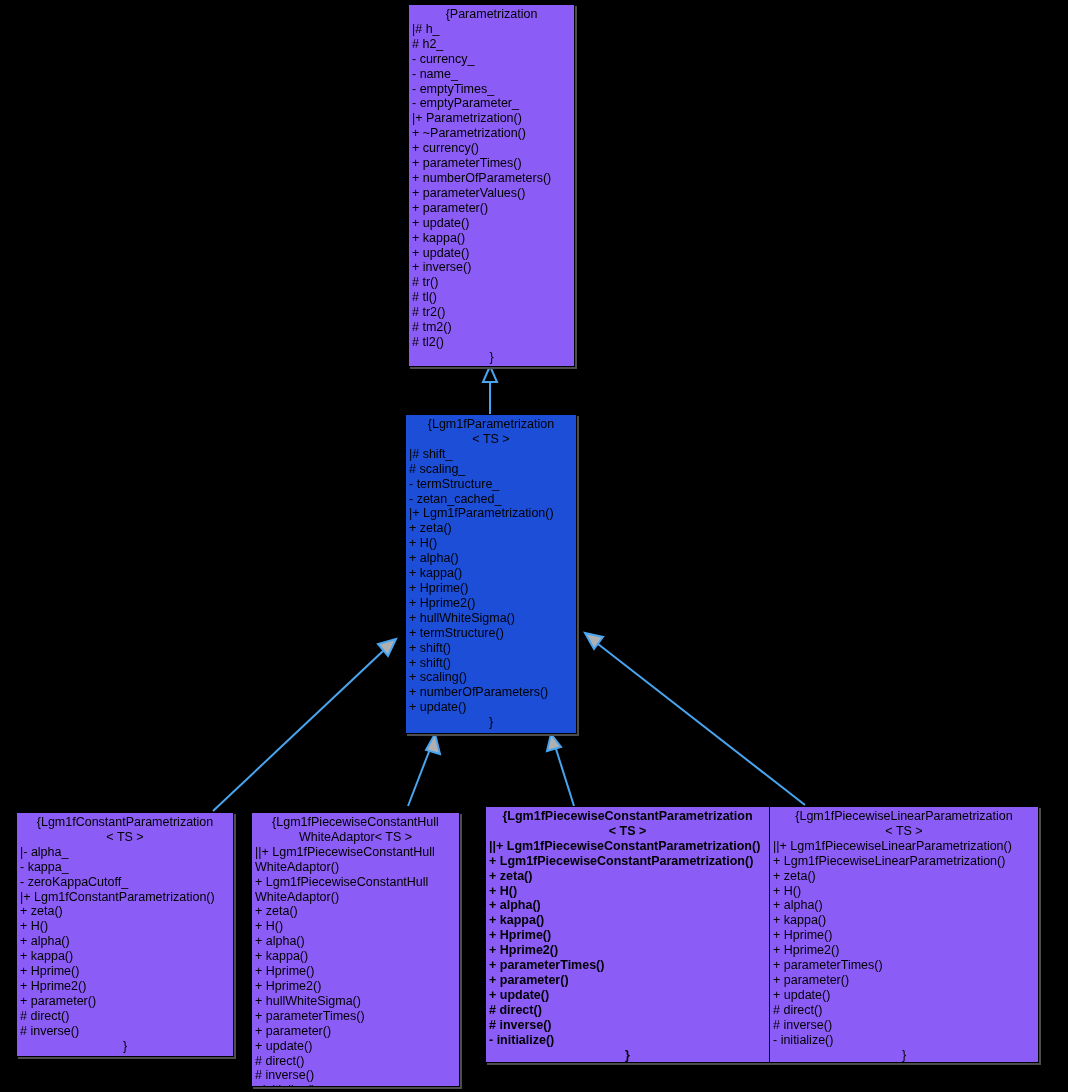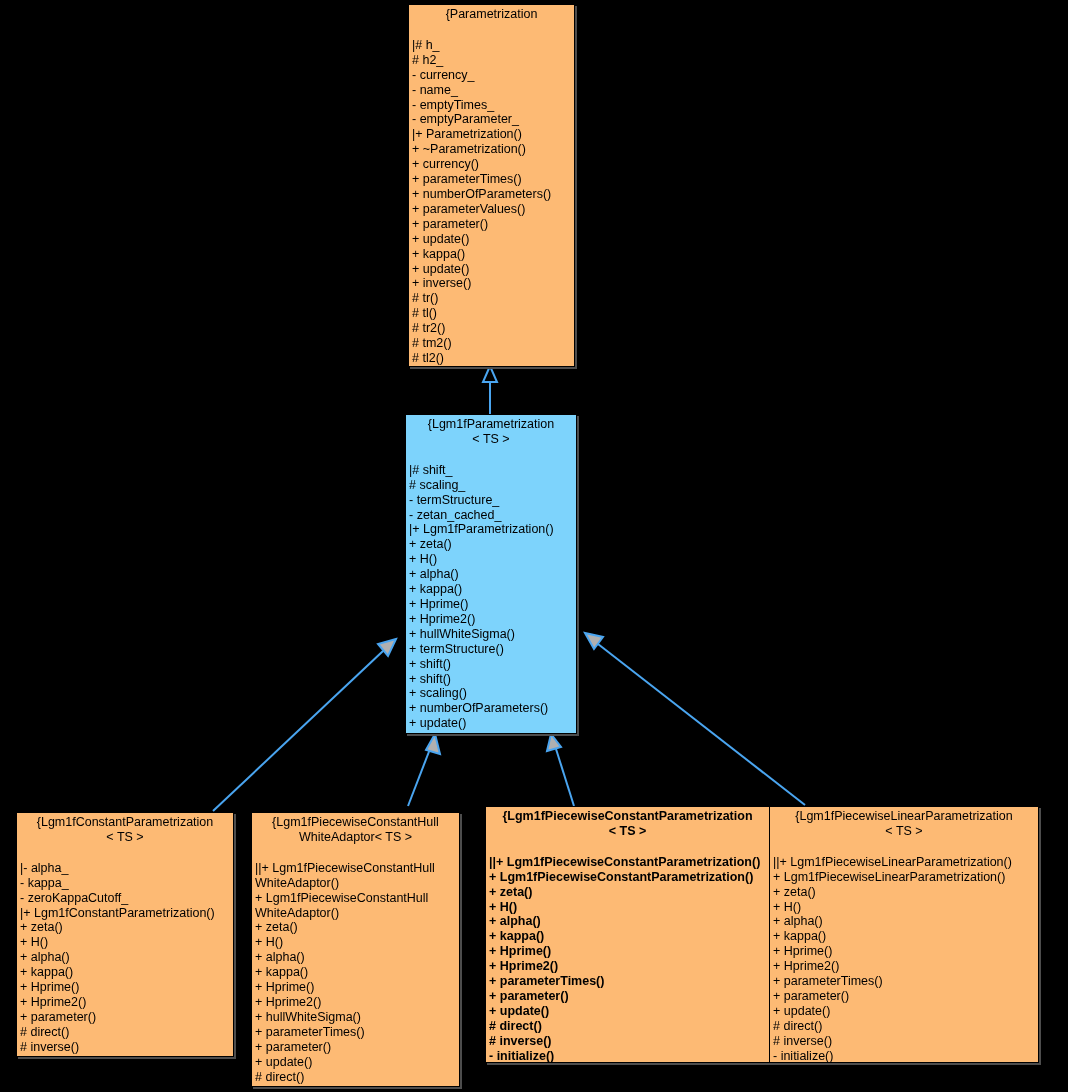--- a/index.html
+++ b/index.html
@@ -24,40 +24,39 @@
     position: absolute;
     left: 0; top: 0;
     width: 1068px;
     height: 1092px;
     pointer-events: none;
   }
   .uml-box {
     position: absolute;
     box-sizing: border-box;
     border: 1px solid #000000;
-    background: #fdba74;
+    background: #8b5cf6;
     box-shadow: 2px 2px 0 0 #4d4d4d;
     overflow: hidden;
   }
   .uml-box.highlight {
-    background: #7dd3fc;
+    background: #1d4ed8;
   }
   .uml-title {
     display: block;
     text-align: center;
     font-size: 12.5px;
     line-height: 14.9px;
     color: #000000;
     padding: 2px 3px 0 3px;
     white-space: pre-line;
   }
   .uml-members {
     display: block;
     padding: 0 3px 0 3px;
-    margin-top: 16px;
   }
   .uml-member {
     display: block;
     font-size: 12.5px;
     line-height: 14.9px;
     color: #000000;
     white-space: pre-wrap;
     text-align: left;
   }
   .uml-closer {

